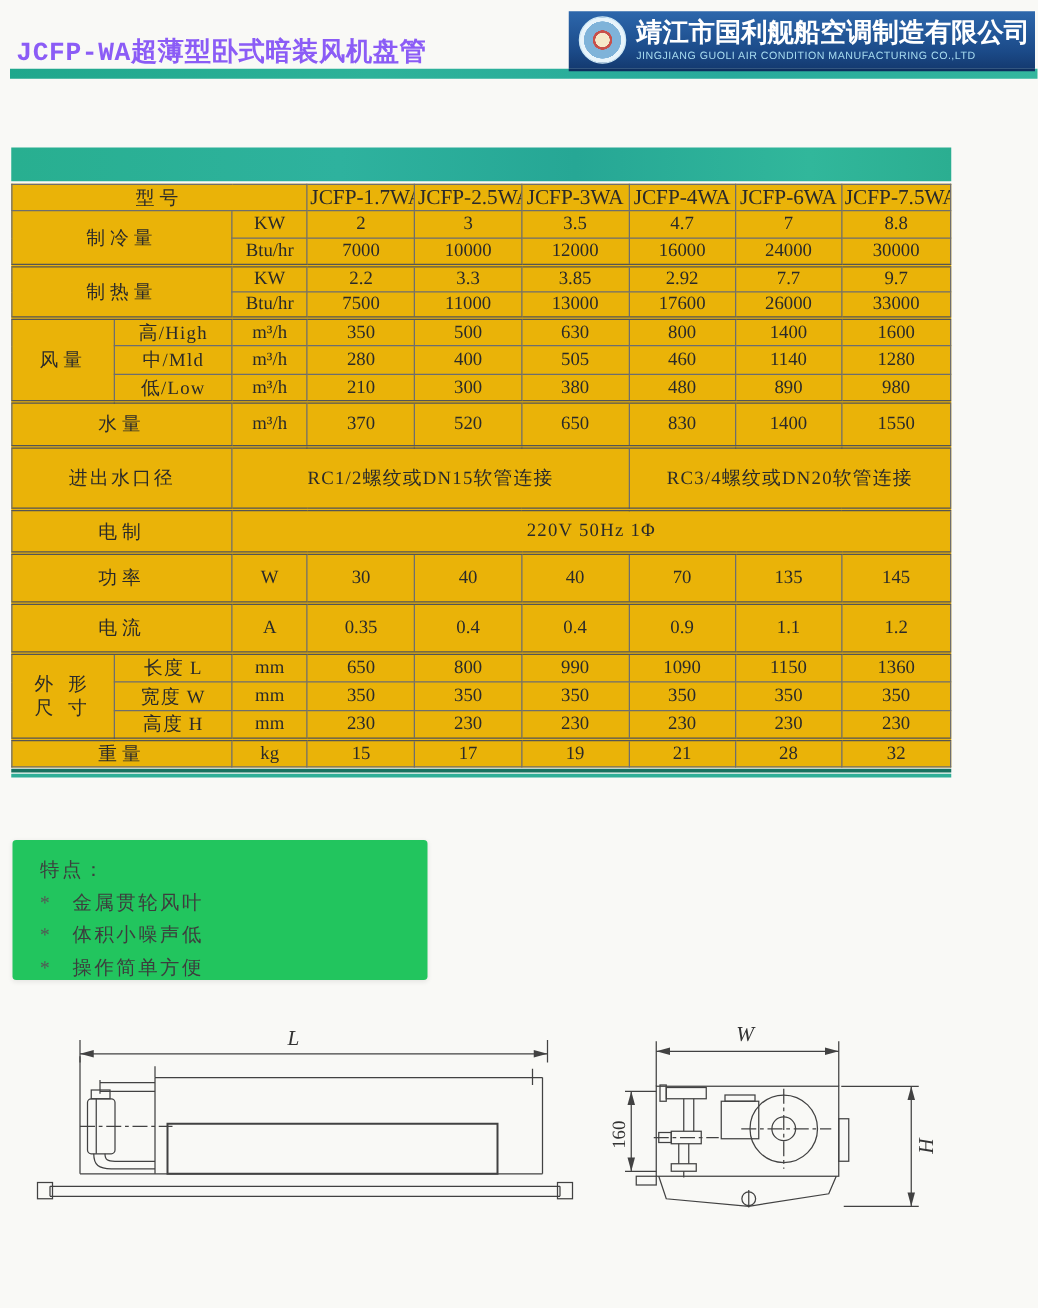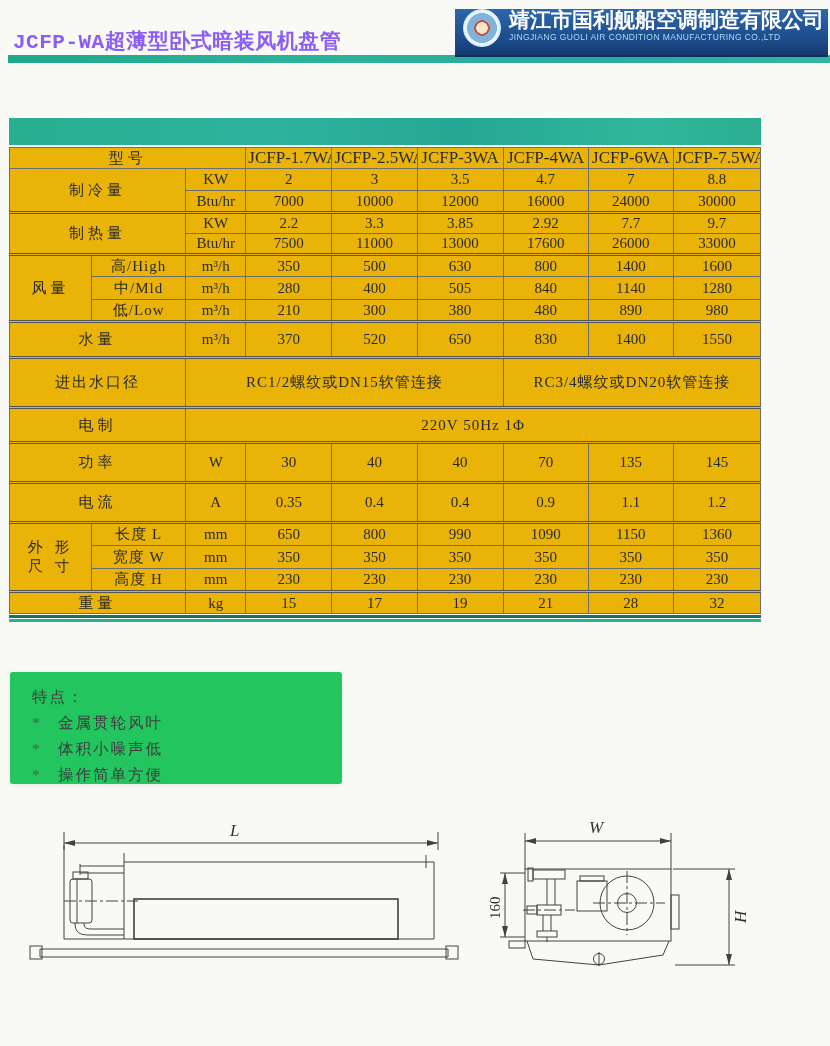--- a/index.html
+++ b/index.html
@@ -15,21 +15,21 @@
     font-family:Liberation Mono, monospace;
     font-weight:bold;font-size:21px;letter-spacing:0.5px;color:#8b5cf6;
   }
   .teal-bar{
     position:absolute;left:8px;right:0;top:55px;height:8px;z-index:1;
     background:linear-gradient(90deg,#1fa78c,#2db299 35%,#28ab9c 70%,#33b79e);
   }
   .company-box{
     position:absolute;left:455px;right:2px;top:9px;height:48px;z-index:2;
     background:linear-gradient(#2d67ac,#1b4a88 70%,#143a70);
-    display:flex;padding-left:8px;box-sizing:border-box;
+    display:flex;align-items:center;padding-left:8px;box-sizing:border-box;
     border-bottom:2px solid #0e2f5e;
   }
   .logo{
     width:36px;height:36px;border-radius:50%;flex:0 0 36px;
     background:radial-gradient(circle,#f6e9c9 0 22%,#c8504a 23% 30%,#7fb3d9 31% 58%,#e8f4fb 59% 78%,#9fc8e8 79% 100%);
     border:1px solid #cfe8f5;margin-right:8px;
   }
   .company-text{line-height:1.05;}
   .company-cn{
     font-family:"Liberation Sans","DejaVu Sans",sans-serif;
@@ -170,21 +170,21 @@
       <td>800</td>
       <td>1400</td>
       <td>1600</td>
     </tr>
     <tr style="height:23px">
       <td class="sub">中/Mld</td>
       <td class="unit">m³/h</td>
       <td>280</td>
       <td>400</td>
       <td>505</td>
-      <td>840</td>
+      <td>460</td>
       <td>1140</td>
       <td>1280</td>
     </tr>
     <tr style="height:22px">
       <td class="sub">低/Low</td>
       <td class="unit">m³/h</td>
       <td>210</td>
       <td>300</td>
       <td>380</td>
       <td>480</td>

